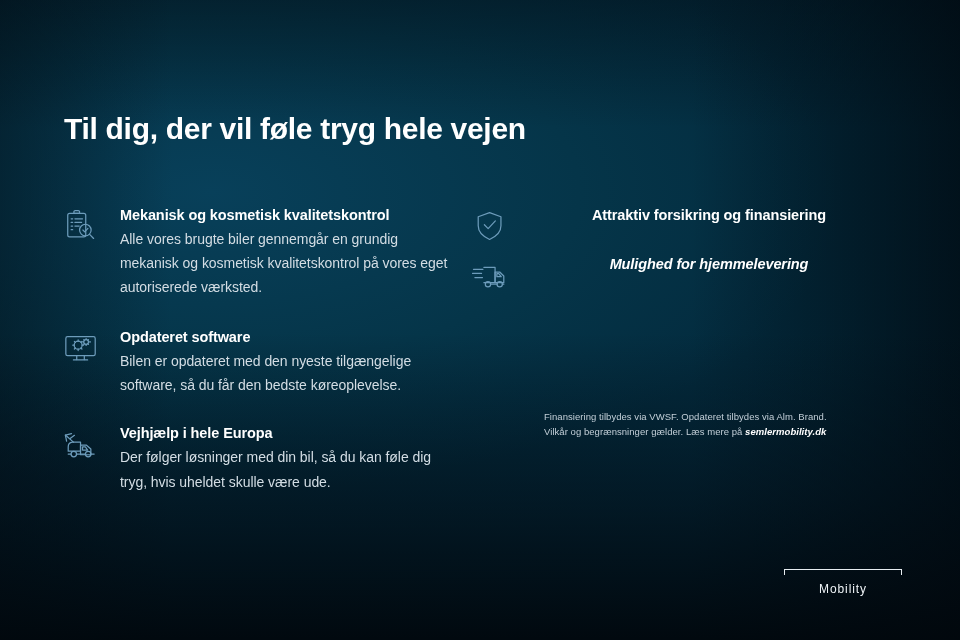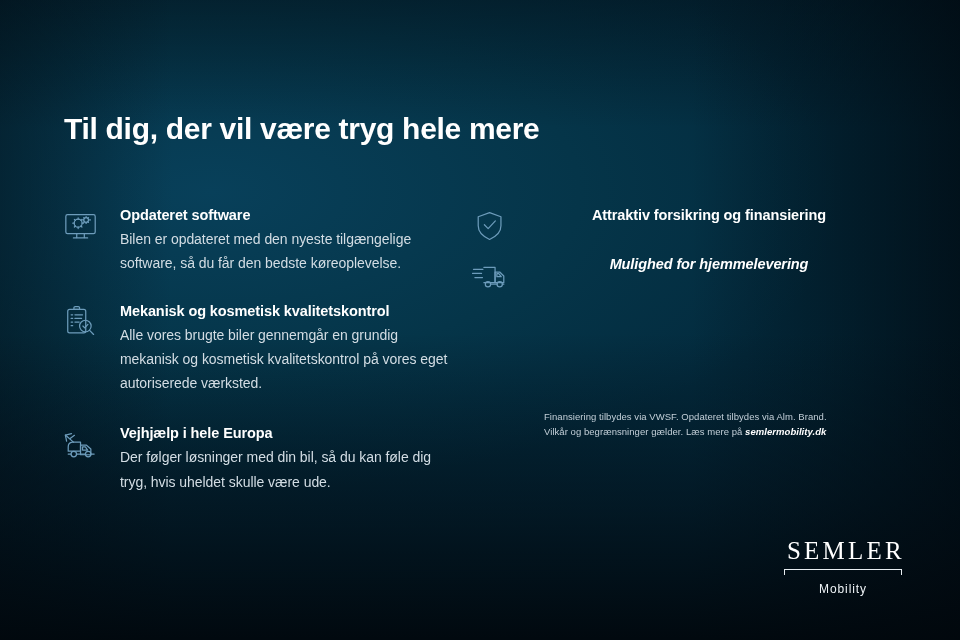--- a/index.html
+++ b/index.html
@@ -135,54 +135,54 @@
 </style>
 </head>
 <body>
 
 <div class="bg-base"></div>
 <div class="bg-glow"></div>
 <div class="bg-vignette"></div>
 
 <div class="page">
 
-  <div class="headline">Til dig, der vil være tryg hele mere</div>
+  <div class="headline">Til dig, der vil føle tryg hele vejen</div>
 
   <div class="col col-left">
+
+    <div class="feature" style="margin-bottom:28px;">
+      <span class="feature-icon">
+        <svg viewBox="0 0 40 38" fill="none" stroke="#6d9cbb" stroke-width="1.3" stroke-linecap="round" stroke-linejoin="round">
+          <rect x="6" y="4.5" width="19" height="25" rx="2"></rect>
+          <path d="M12.5 4.5V3a1.4 1.4 0 0 1 1.4-1.4h3.2A1.4 1.4 0 0 1 18.5 3v1.5z"></path>
+          <path d="M9.6 10.4h1.6M9.6 14.2h1.6M9.6 18h1.6M9.6 21.8h1.6"></path>
+          <path d="M13.6 10.4h8M13.6 14.2h7M13.6 18h4.5"></path>
+          <circle cx="24.6" cy="22.2" r="6.1"></circle>
+          <path d="M22 22.2l1.9 1.9 3.4-3.6"></path>
+          <path d="M29.1 26.8l4.2 4.3"></path>
+        </svg>
+      </span>
+      <div class="feature-title">Mekanisk og kosmetisk kvalitetskontrol</div>
+      <div class="feature-body">Alle vores brugte biler gennemgår en grundig mekanisk og kosmetisk kvalitetskontrol på vores eget autoriserede værksted.</div>
+    </div>
 
     <div class="feature" style="margin-bottom:26px;">
       <span class="feature-icon">
         <svg viewBox="0 0 40 38" fill="none" stroke="#6d9cbb" stroke-width="1.3" stroke-linecap="round" stroke-linejoin="round">
           <rect x="4" y="6" width="31" height="20" rx="1.8"></rect>
           <path d="M15.5 26v4.2M23.5 26v4.2"></path>
           <path d="M12 30.6h15"></path>
           <circle cx="17" cy="15" r="4.2"></circle>
           <path d="M17 9.3v1.6M17 19.1v1.6M11.3 15h1.6M21.1 15h1.6M13 11l1.1 1.1M19.9 17.9l1.1 1.1M21 11l-1.1 1.1M14.1 17.9L13 19"></path>
           <circle cx="25.4" cy="11.6" r="2.5"></circle>
           <path d="M25.4 8v1M25.4 14.2v1M21.8 11.6h1M29 11.6h1M22.9 9.1l.7.7M27.2 13.4l.7.7M27.9 9.1l-.7.7M23.6 13.4l-.7.7"></path>
         </svg>
       </span>
       <div class="feature-title">Opdateret software</div>
       <div class="feature-body">Bilen er opdateret med den nyeste tilgængelige software, så du får den bedste køreoplevelse.</div>
-    </div>
-
-    <div class="feature" style="margin-bottom:28px;">
-      <span class="feature-icon">
-        <svg viewBox="0 0 40 38" fill="none" stroke="#6d9cbb" stroke-width="1.3" stroke-linecap="round" stroke-linejoin="round">
-          <rect x="6" y="4.5" width="19" height="25" rx="2"></rect>
-          <path d="M12.5 4.5V3a1.4 1.4 0 0 1 1.4-1.4h3.2A1.4 1.4 0 0 1 18.5 3v1.5z"></path>
-          <path d="M9.6 10.4h1.6M9.6 14.2h1.6M9.6 18h1.6M9.6 21.8h1.6"></path>
-          <path d="M13.6 10.4h8M13.6 14.2h7M13.6 18h4.5"></path>
-          <circle cx="24.6" cy="22.2" r="6.1"></circle>
-          <path d="M22 22.2l1.9 1.9 3.4-3.6"></path>
-          <path d="M29.1 26.8l4.2 4.3"></path>
-        </svg>
-      </span>
-      <div class="feature-title">Mekanisk og kosmetisk kvalitetskontrol</div>
-      <div class="feature-body">Alle vores brugte biler gennemgår en grundig mekanisk og kosmetisk kvalitetskontrol på vores eget autoriserede værksted.</div>
     </div>
 
     <div class="feature" style="margin-bottom:0;">
       <span class="feature-icon">
         <svg viewBox="0 0 40 38" fill="none" stroke="#6d9cbb" stroke-width="1.3" stroke-linecap="round" stroke-linejoin="round">
           <path d="M3.5 8.5l8.5 7.5"></path>
           <path d="M3.5 8.5l6.5-1.4M3.5 8.5l1.3 6.4"></path>
           <path d="M8.5 12.2l4.6-3.4"></path>
           <path d="M12 16h7.5v9.5H6.5v-4.5A5 5 0 0 1 11 16z"></path>
           <path d="M19.5 19.2h6.3l4.6 4v6.1H19.5z"></path>
@@ -226,18 +226,17 @@
     </div>
 
   </div>
 
   <div class="disclaimer">
     <div>Finansiering tilbydes via VWSF. Opdateret tilbydes via Alm. Brand.</div>
     <div><span>Vilkår og begrænsninger gælder. Læs mere på </span><b>semlermobility.dk</b></div>
   </div>
 
   <div class="logo">
-    <div class="logo-word">SEMLER</div>
     <div class="logo-rule"></div>
     <div class="logo-sub">Mobility</div>
   </div>
 
 </div>
 
 </body></html>

